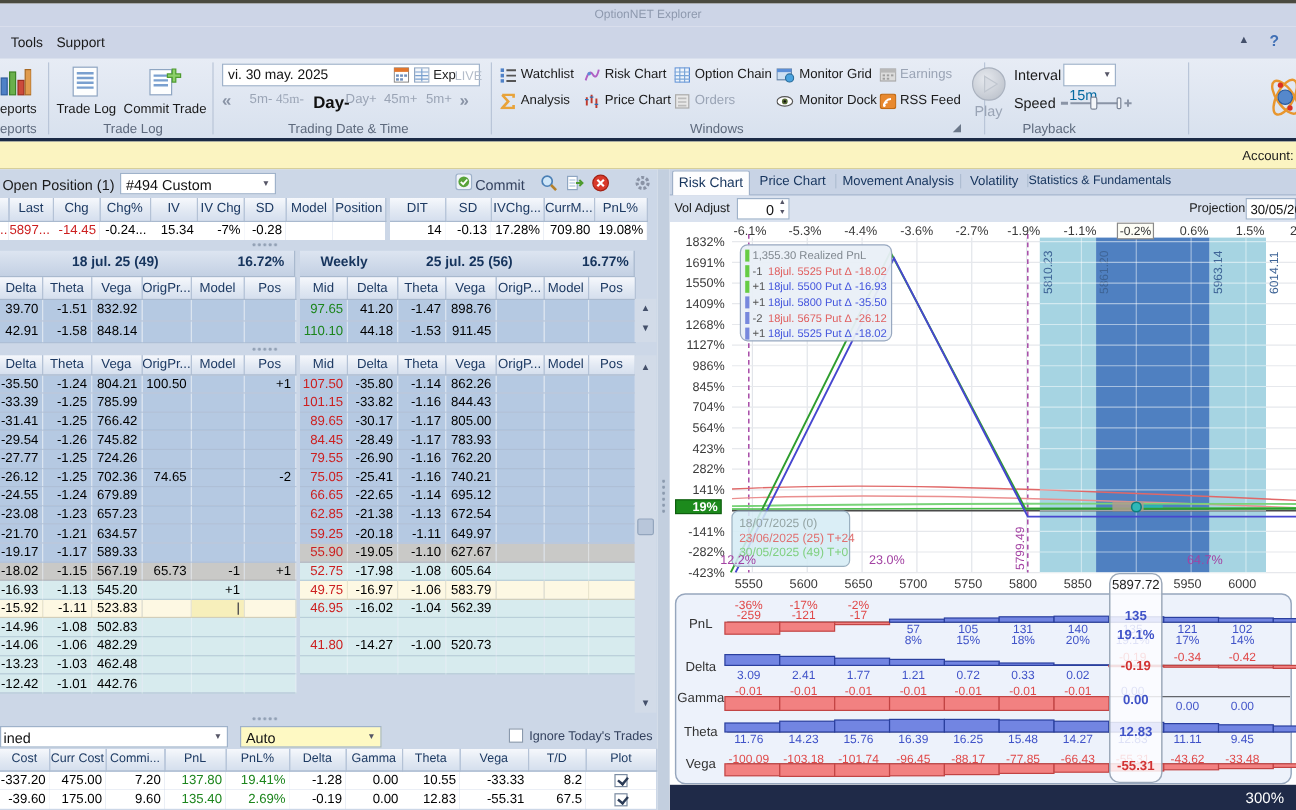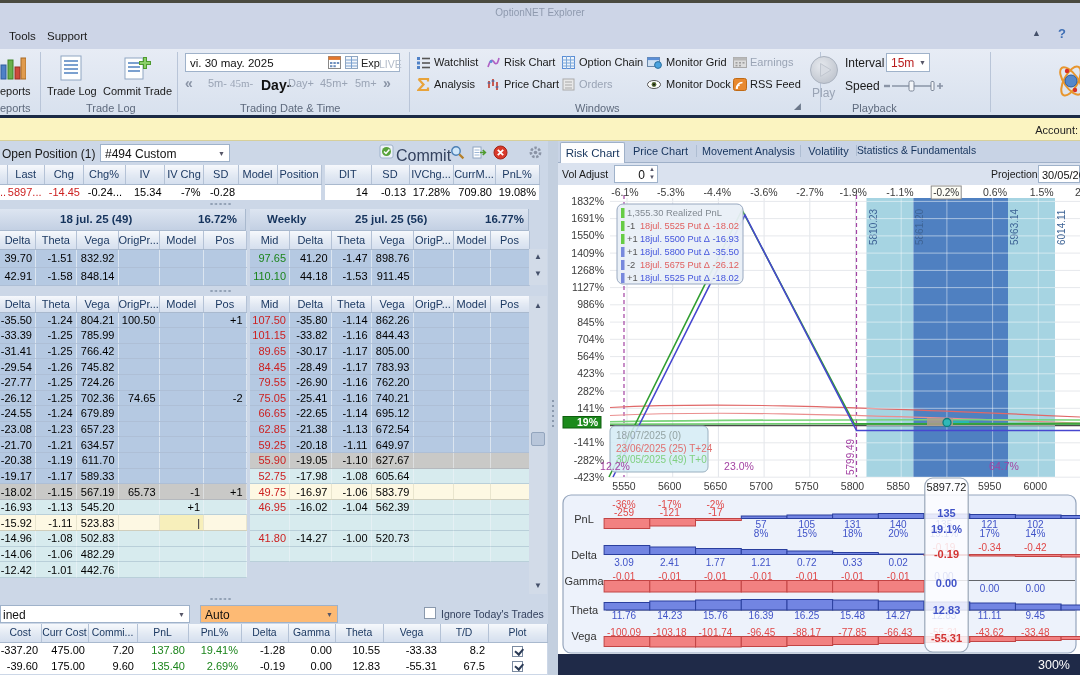--- a/index.html
+++ b/index.html
@@ -219,21 +219,21 @@
           <stop offset="0" stop-color="#e6e9ee"></stop>
           <stop offset="1" stop-color="#b9bfc9"></stop>
         </radialGradient>
       </defs>
     <circle cx="15" cy="15" r="13.5" fill="url(#pg)" stroke="#aab2bf" stroke-width="1"></circle>
     <path d="M11.5 8.5 L22 15 L11.5 21.5 Z" fill="#d8dce3" stroke="#c0c6cf"></path>
   </svg>
   <div class="abs" style="left:812px;top:37px;font-size:12px;color:#9aa4b5;">Play</div>
   <div class="abs" style="left:845px;top:7px;font-size:12px;color:#1a1a1a;">Interval</div>
   <div class="abs" style="left:886px;top:4px;width:44px;height:19px;background:#fff;border:1px solid #9fb2ca;">
-    <div class="abs" style="left:4px;top:2px;font-size:12px;color:#b91c1c;">15m</div>
+    <div class="abs" style="left:4px;top:18px;font-size:12px;color:#0369a1;">15m</div>
     <div class="abs" style="right:3px;top:5px;font-size:7px;color:#556;">▼</div>
   </div>
   <div class="abs" style="left:845px;top:30px;font-size:12px;color:#1a1a1a;">Speed</div>
   <svg class="abs" style="left:884px;top:30px;" width="62" height="14" viewBox="0 0 62 14">
     <line x1="0" y1="7" x2="6" y2="7" stroke="#8a94a6" stroke-width="2.4"></line>
     <line x1="8" y1="7" x2="48" y2="7" stroke="#8a94a6" stroke-width="1.6"></line>
     <rect x="25" y="2" width="5" height="10" rx="1.5" fill="#f4f6f9" stroke="#7a8496"></rect>
     <rect x="47" y="2.5" width="3" height="9" rx="1" fill="#f4f6f9" stroke="#7a8496"></rect>
     <path d="M56 4 v6 M53 7 h6" stroke="#8a94a6" stroke-width="1.6"></path>
   </svg>
@@ -261,21 +261,21 @@
   <div class="abs" style="left:2px;top:6px;font-size:12px;color:#1a1a1a;">Open Position (1)</div>
   <div class="abs" style="left:100px;top:3px;width:130px;height:18px;background:#fff;border:1px solid #9fb2ca;">
     <div class="abs" style="left:4px;top:2px;font-size:12px;color:#111;">#494 Custom</div>
     <div class="abs" style="right:4px;top:5px;font-size:7px;color:#556;">▼</div>
   </div>
   <svg class="abs" style="left:379px;top:3px;" width="15" height="15" viewBox="0 0 15 15">
     <rect x="1" y="1" width="13" height="13" rx="2" fill="#eef3f9" stroke="#9fb2ca"></rect>
     <circle cx="7.5" cy="7.5" r="4.5" fill="#58a33a"></circle>
       <path d="M5 7.5 L7 9.5 L10.4 5.6" stroke="#fff" stroke-width="1.5" fill="none"></path>
   </svg>
-  <div class="abs" style="left:396px;top:6px;font-size:16px;color:#33415e;">Commit</div>
+  <div class="abs" style="left:396px;top:6px;font-size:12px;color:#33415e;">Commit</div>
   <svg class="abs" style="left:450px;top:4px;" width="15" height="15" viewBox="0 0 15 15">
     <circle cx="6" cy="6" r="4.2" fill="#cfe6f8" stroke="#4a7fb5" stroke-width="1.4"></circle>
     <line x1="9.2" y1="9.2" x2="13.4" y2="13.4" stroke="#b5802a" stroke-width="2.2"></line>
   </svg>
   <svg class="abs" style="left:472px;top:4px;" width="16" height="15" viewBox="0 0 16 15">
     <rect x="1" y="2" width="8" height="11" fill="#fff" stroke="#8fa6c2"></rect>
     <g stroke="#9db7d6" stroke-width="1">
         <line x1="2.5" y1="5" x2="7.5" y2="5"></line>
         <line x1="2.5" y1="7.5" x2="7.5" y2="7.5"></line>
         <line x1="2.5" y1="10" x2="7.5" y2="10"></line>
@@ -539,28 +539,20 @@
           </tr>
 <tr style="height:15.62px;" class="rowblue">
             <td class="num">-21.70</td>
             <td class="num">-1.21</td>
             <td class="num">634.57</td>
             <td></td>
             <td></td>
             <td></td>
           </tr>
 <tr style="height:15.62px;" class="rowblue">
-            <td class="num">-20.38</td>
-            <td class="num">-1.19</td>
-            <td class="num">611.70</td>
-            <td></td>
-            <td></td>
-            <td></td>
-          </tr>
-<tr style="height:15.62px;" class="rowblue">
             <td class="num">-19.17</td>
             <td class="num">-1.17</td>
             <td class="num">589.33</td>
             <td></td>
             <td></td>
             <td></td>
           </tr>
 <tr style="height:15.62px;" class="rowgray">
             <td class="num">-18.02</td>
             <td class="num">-1.15</td>
@@ -590,20 +582,28 @@
             <td class="num">-1.08</td>
             <td class="num">502.83</td>
             <td></td>
             <td></td>
             <td></td>
           </tr>
 <tr style="height:15.62px;" class="rowcyan">
             <td class="num">-14.06</td>
             <td class="num">-1.06</td>
             <td class="num">482.29</td>
+            <td></td>
+            <td></td>
+            <td></td>
+          </tr>
+<tr style="height:15.62px;" class="rowcyan">
+            <td class="num">-13.23</td>
+            <td class="num">-1.03</td>
+            <td class="num">462.48</td>
             <td></td>
             <td></td>
             <td></td>
           </tr>
 <tr style="height:15.62px;" class="rowcyan">
             <td class="num">-12.42</td>
             <td class="num">-1.01</td>
             <td class="num">442.76</td>
             <td></td>
             <td></td>
@@ -784,21 +784,21 @@
     <div style="margin-top:5px;">▲</div>
     <div class="abs" style="left:2px;top:136px;width:14px;height:14px;background:#b8c6da;border:1px solid #93a5bd;border-radius:2px;"></div>
     <div class="abs" style="left:2px;bottom:4px;width:14px;">▼</div>
   </div>
   <div class="abs" style="left:210px;top:456px;width:22px;height:4px;background-image:radial-gradient(circle at 1.6px 2px,#92a1b5 1.1px,transparent 1.5px);background-size:4.5px 4px;"></div>
 
   <div class="abs" style="left:0;top:464px;width:190px;height:18px;background:#fff;border:1px solid #9fb2ca;">
     <div class="abs" style="left:2px;top:2px;font-size:12px;color:#111;">ined</div>
     <div class="abs" style="right:4px;top:5px;font-size:7px;color:#556;">▼</div>
   </div>
-  <div class="abs" style="left:200px;top:464px;width:138px;height:18px;background:#fdba74;border:1px solid #9fb2ca;">
+  <div class="abs" style="left:200px;top:464px;width:118px;height:18px;background:#fef9c3;border:1px solid #9fb2ca;">
     <div class="abs" style="left:4px;top:2px;font-size:12px;color:#111;">Auto</div>
     <div class="abs" style="right:4px;top:5px;font-size:7px;color:#556;">▼</div>
   </div>
   <div class="abs" style="left:424px;top:466px;width:12px;height:12px;background:#fff;border:1px solid #8a99ad;"></div>
   <div class="abs" style="left:441px;top:467px;font-size:10.5px;color:#33415e;white-space:nowrap;">Ignore Today's Trades</div>
 
   <div class="abs" style="left:0;top:483px;width:548px;">
     <table style="width:547px;font-size:11px;">
       <colgroup>
           <col style="width:41px">

